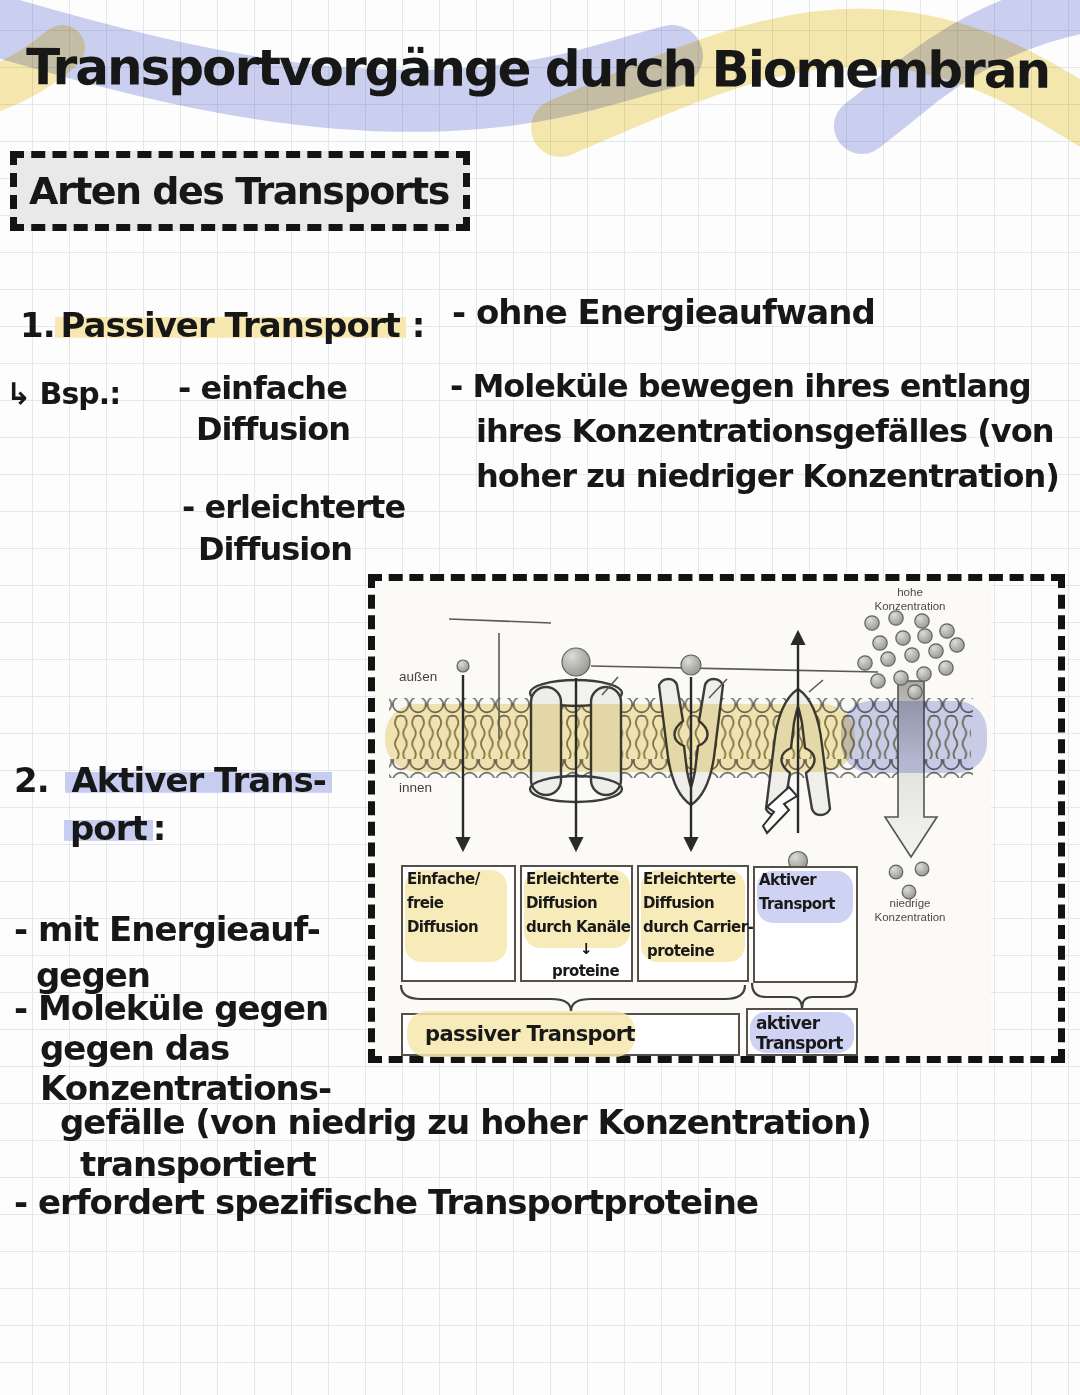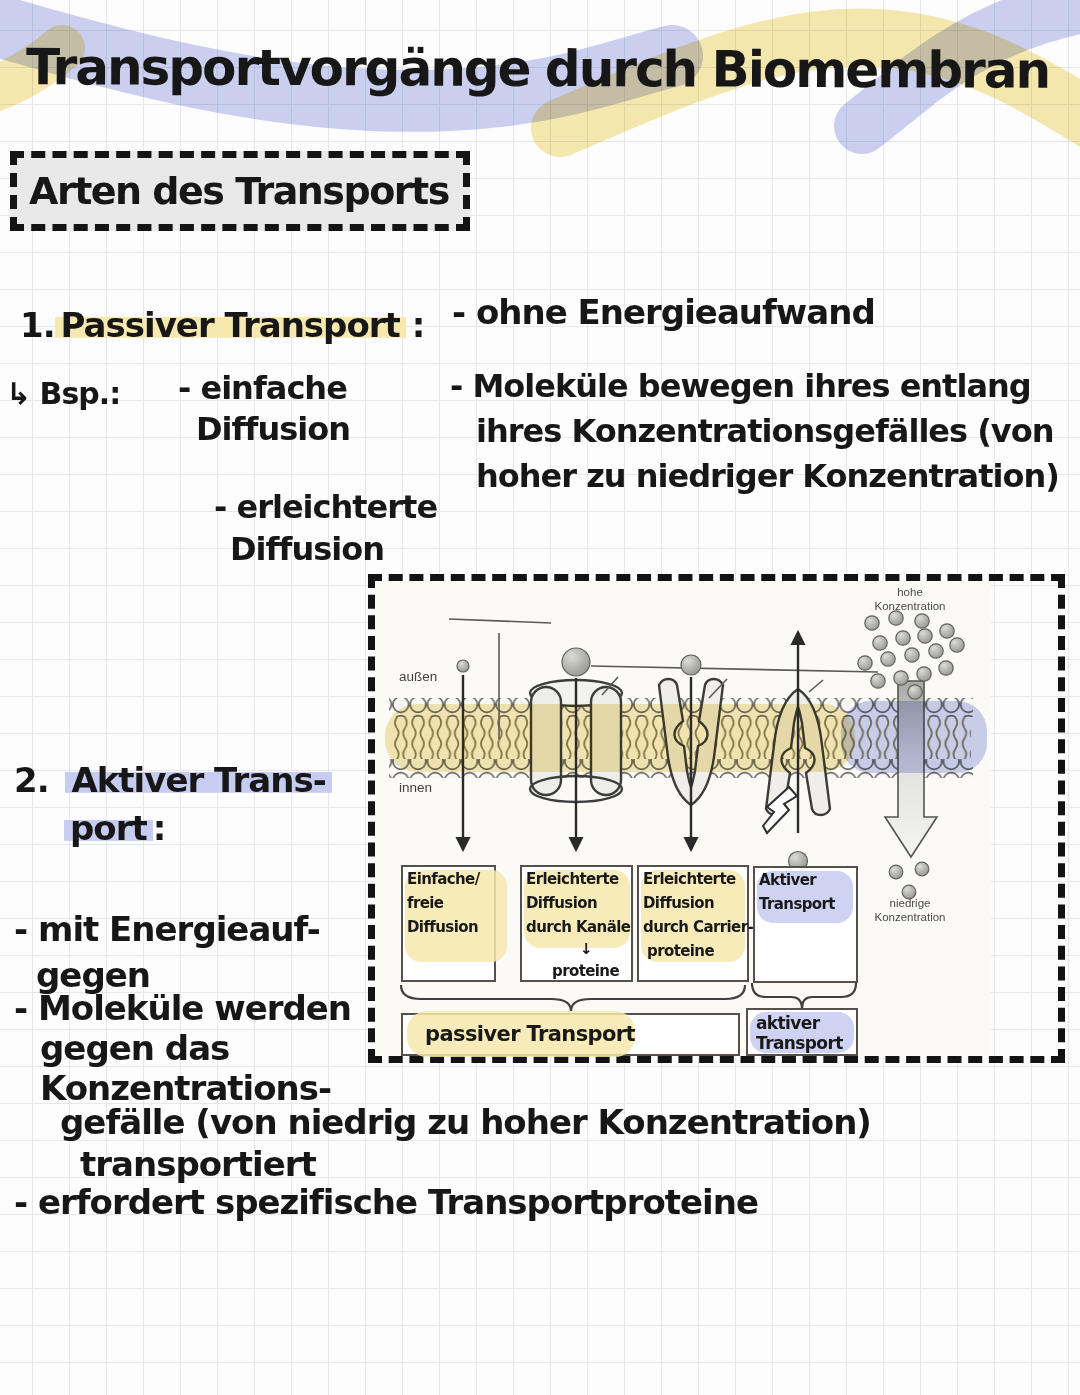--- a/index.html
+++ b/index.html
@@ -68,42 +68,42 @@
   <div class="abs hand" style="left:6px;top:376px;font-size:30px;">↳ Bsp.:</div>
   <div class="abs hand t-body" style="left:178px;top:368px;line-height:41px;">
     <span class="t-line">- einfache</span>
     <span class="t-line" style="padding-left:18px">Diffusion</span>
   </div>
   <div class="abs hand t-body" style="left:450px;top:364px;line-height:45px;">
     <span class="t-line">- Moleküle bewegen ihres entlang</span>
     <span class="t-line" style="padding-left:26px">ihres Konzentrationsgefälles (von</span>
     <span class="t-line" style="padding-left:26px">hoher zu niedriger Konzentration)</span>
   </div>
-  <div class="abs hand t-body" style="left:182px;top:486px;line-height:42px;padding-left:32px;">
+  <div class="abs hand t-body" style="left:182px;top:486px;line-height:42px;">
     <span class="t-line">- erleichterte</span>
     <span class="t-line" style="padding-left:16px">Diffusion</span>
   </div>
 
   <div class="abs hand" style="left:14px;top:756px;font-size:34px;line-height:48px;">
     <span class="t-line">
       <span>2.</span>
       <span class="mk mk-p" style="margin-left:6px">Aktiver Trans-</span>
     </span>
     <span class="t-line" style="padding-left:50px">
       <span class="mk mk-p">port</span><span>:</span>
     </span>
   </div>
 
   <div class="abs hand" style="left:14px;top:866px;font-size:34px;line-height:46px;margin-top:40px;">
     <span class="t-line">- mit Energieauf-</span>
     <span class="t-line" style="padding-left:22px">gegen</span>
   </div>
 
   <div class="abs hand" style="left:14px;top:988px;font-size:34px;line-height:40px;">
-    <span class="t-line">- Moleküle werden</span>
+    <span class="t-line">- Moleküle gegen</span>
     <span class="t-line" style="padding-left:26px">gegen das</span>
     <span class="t-line" style="padding-left:26px">Konzentrations-</span>
   </div>
   <div class="abs hand" style="left:60px;top:1102px;font-size:34px;">gefälle (von niedrig zu hoher Konzentration)</div>
   <div class="abs hand" style="left:80px;top:1144px;font-size:34px;">transportiert</div>
   <div class="abs hand" style="left:14px;top:1182px;font-size:34px;">- erfordert spezifische Transportproteine</div>
 
   <div class="abs dgm">
     <div class="dgm-inner">
 
@@ -218,21 +218,21 @@
           <text x="24" y="211" font-size="13.5">innen</text>
           <g text-anchor="middle" font-size="11.5" fill="#4d4a42">
             <text x="535" y="15">hohe</text>
             <text x="535" y="29">Konzentration</text>
             <text x="535" y="326">niedrige</text>
             <text x="535" y="340">Konzentration</text>
           </g>
         </g>
       </svg>
 
-      <div class="dbox" style="left:26px;top:284px;width:95px;height:117px;">
+      <div class="dbox" style="left:26px;top:284px;width:115px;height:117px;">
         <div class="blob blob-y" style="left:2px;top:3px;width:102px;height:92px;"></div>
         <span class="txt">Einfache/</span>
         <span class="txt">freie</span>
         <span class="txt">Diffusion</span>
       </div>
 
       <div class="dbox" style="left:145px;top:284px;width:113px;height:117px;">
         <div class="blob blob-y" style="left:2px;top:3px;width:106px;height:78px;"></div>
         <span class="txt">Erleichterte</span>
         <span class="txt">Diffusion</span>

